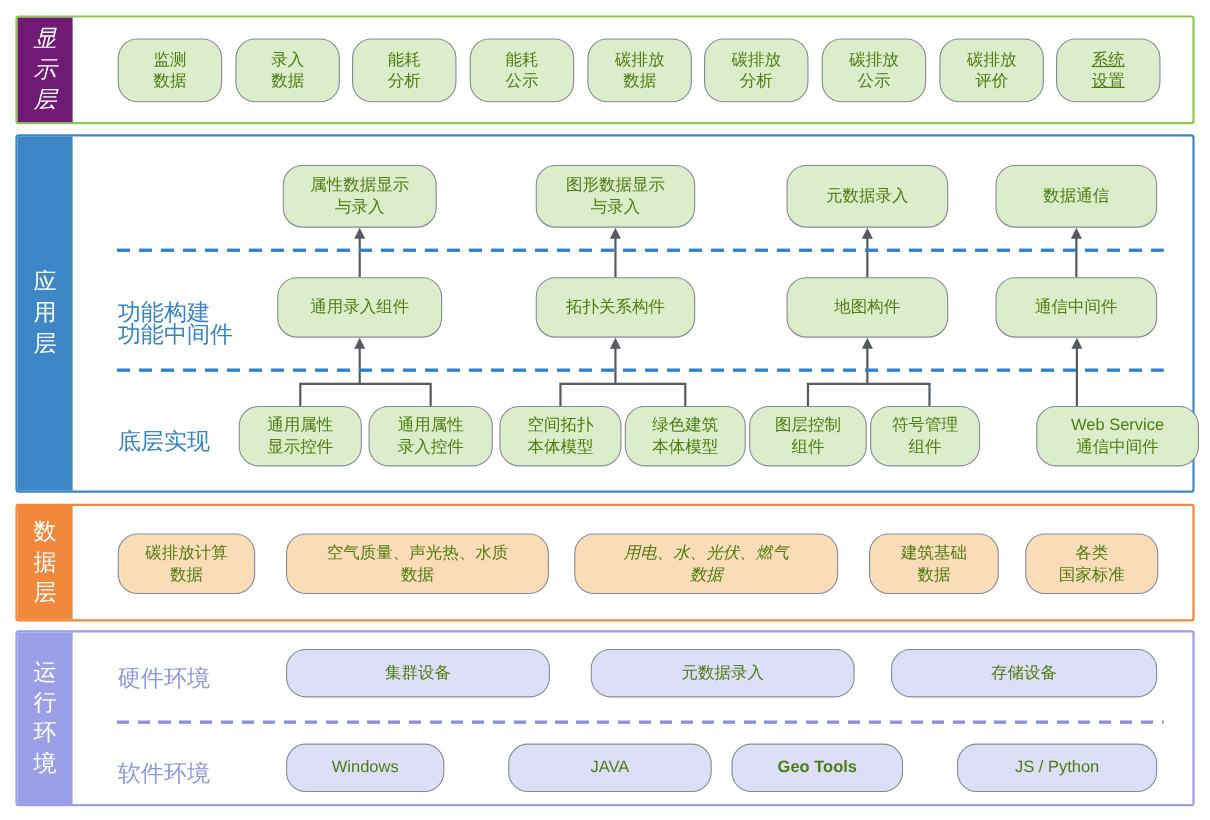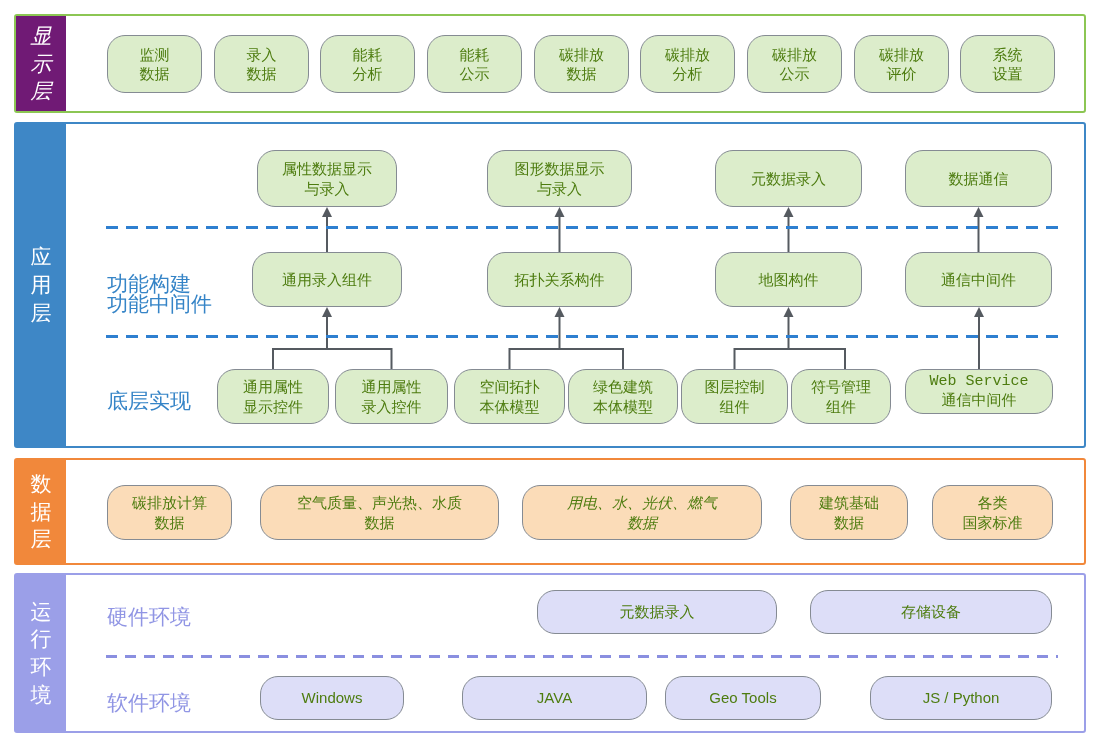--- a/index.html
+++ b/index.html
@@ -123,21 +123,21 @@
     <div class="box box-green" style="left:411px;top:19px;width:95px;height:58px;">能耗
 公示</div>
     <div class="box box-green" style="left:518px;top:19px;width:95px;height:58px;">碳排放
 数据</div>
     <div class="box box-green" style="left:624px;top:19px;width:95px;height:58px;">碳排放
 分析</div>
     <div class="box box-green" style="left:731px;top:19px;width:95px;height:58px;">碳排放
 公示</div>
     <div class="box box-green" style="left:838px;top:19px;width:95px;height:58px;">碳排放
 评价</div>
-    <div class="box box-green" style="left:944px;top:19px;width:95px;height:58px;">系统
+    <div class="box box-green" style="left:944px;top:19px;width:95px;height:58px;text-decoration:underline;">系统
 设置</div>
   </div>
 
   <div class="band band-app">
     <div class="band-label bg-blue">
       <span class="vtext">应用层</span>
     </div>
 
     <svg class="connector-svg" viewBox="0 0 1068 322">
 
@@ -187,21 +187,21 @@
     <div class="box box-green" style="left:319px;top:245px;width:113px;height:55px;">通用属性
 录入控件</div>
     <div class="box box-green" style="left:438px;top:245px;width:111px;height:55px;">空间拓扑
 本体模型</div>
     <div class="box box-green" style="left:552px;top:245px;width:110px;height:55px;">绿色建筑
 本体模型</div>
     <div class="box box-green" style="left:665px;top:245px;width:107px;height:55px;">图层控制
 组件</div>
     <div class="box box-green" style="left:775px;top:245px;width:100px;height:55px;">符号管理
 组件</div>
-    <div class="box box-green" style="left:889px;top:245px;width:148px;height:45px;font-family:Liberation Mono, monospace;">Web Service
+    <div class="box box-green" style="left:926px;top:245px;width:148px;height:55px;">Web Service
 通信中间件</div>
   </div>
 
   <div class="band band-data">
     <div class="band-label bg-orange">
       <span class="vtext">数据层</span>
     </div>
     <div class="box box-peach" style="left:91px;top:25px;width:125px;height:55px;">碳排放计算
 数据</div>
     <div class="box box-peach" style="left:244px;top:25px;width:239px;height:55px;">空气质量、声光热、水质
@@ -213,25 +213,26 @@
     <div class="box box-peach" style="left:916px;top:25px;width:121px;height:55px;">各类
 国家标准</div>
   </div>
 
   <div class="band band-runtime">
     <div class="band-label bg-purple">
       <span class="vtext">运行环境</span>
     </div>
 
     <div class="row-label row-label-purple" style="left:91px;top:28px;">硬件环境</div>
+    <div class="box box-purple" style="left:244px;top:15px;width:240px;height:44px;">集群设备</div>
     <div class="box box-purple" style="left:521px;top:15px;width:240px;height:44px;">元数据录入</div>
     <div class="box box-purple" style="left:794px;top:15px;width:242px;height:44px;">存储设备</div>
 
     <div class="dashed dashed-purple" style="left:90px;top:80px;width:952px;"></div>
 
     <div class="row-label row-label-purple" style="left:91px;top:114px;">软件环境</div>
     <div class="box box-purple" style="left:244px;top:101px;width:144px;height:44px;">Windows</div>
     <div class="box box-purple" style="left:446px;top:101px;width:185px;height:44px;">JAVA</div>
-    <div class="box box-purple" style="left:649px;top:101px;width:156px;height:44px;">Geo Tools</div>
+    <div class="box box-purple" style="left:649px;top:101px;width:156px;height:44px;font-weight:bold;">Geo Tools</div>
     <div class="box box-purple" style="left:854px;top:101px;width:182px;height:44px;">JS / Python</div>
   </div>
 
 </div>
 
 </body></html>

